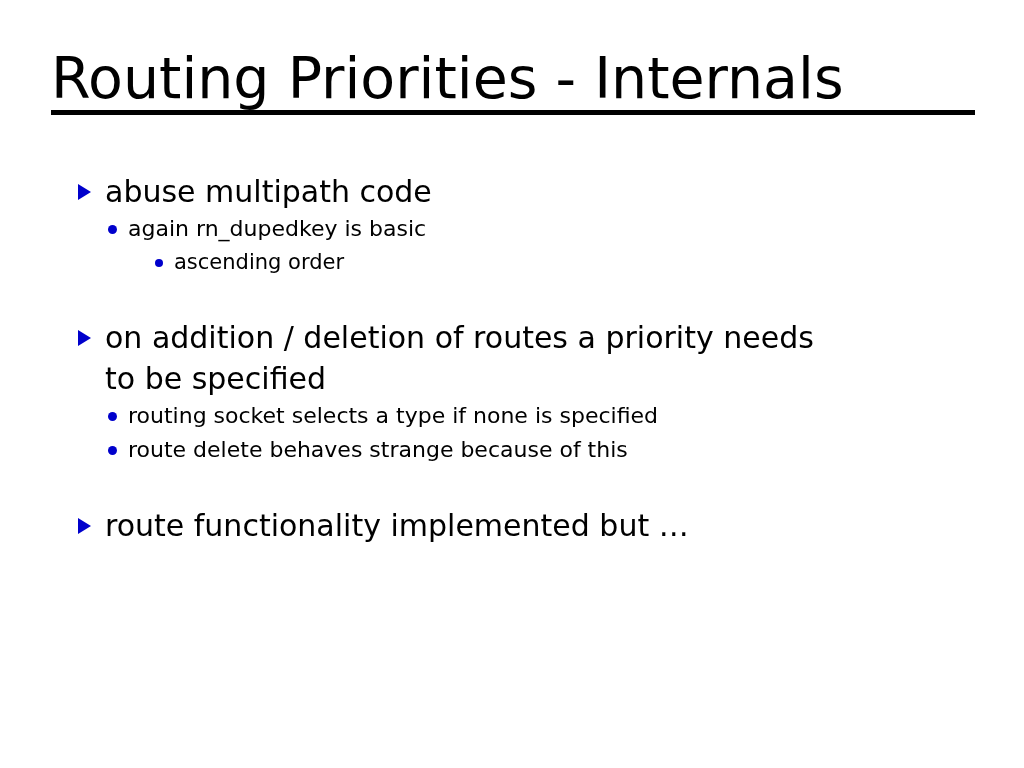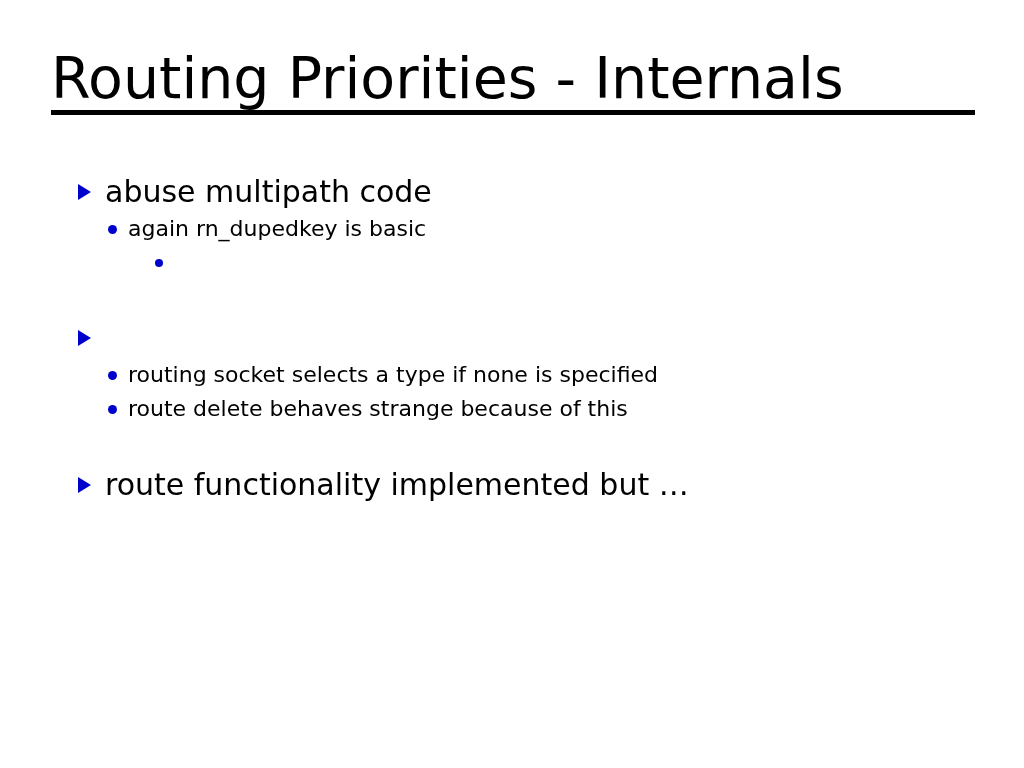--- a/index.html
+++ b/index.html
@@ -143,26 +143,28 @@
       <div class="bullet lvl1">
         <span class="marker"></span>
         <span class="btext">abuse multipath code</span>
       </div>
       <div class="bullet lvl2">
         <span class="marker"></span>
         <span class="btext">again rn_dupedkey is basic</span>
       </div>
       <div class="bullet lvl3">
         <span class="marker"></span>
+        <span class="btext">ascending order</span>
       </div>
     </div>
 
     <div class="group">
       <div class="bullet lvl1">
         <span class="marker"></span>
+        <span class="btext">on addition / deletion of routes a priority needs to be specified</span>
       </div>
       <div class="bullet lvl2">
         <span class="marker"></span>
         <span class="btext">routing socket selects a type if none is specified</span>
       </div>
       <div class="bullet lvl2">
         <span class="marker"></span>
         <span class="btext">route delete behaves strange because of this</span>
       </div>
     </div>

